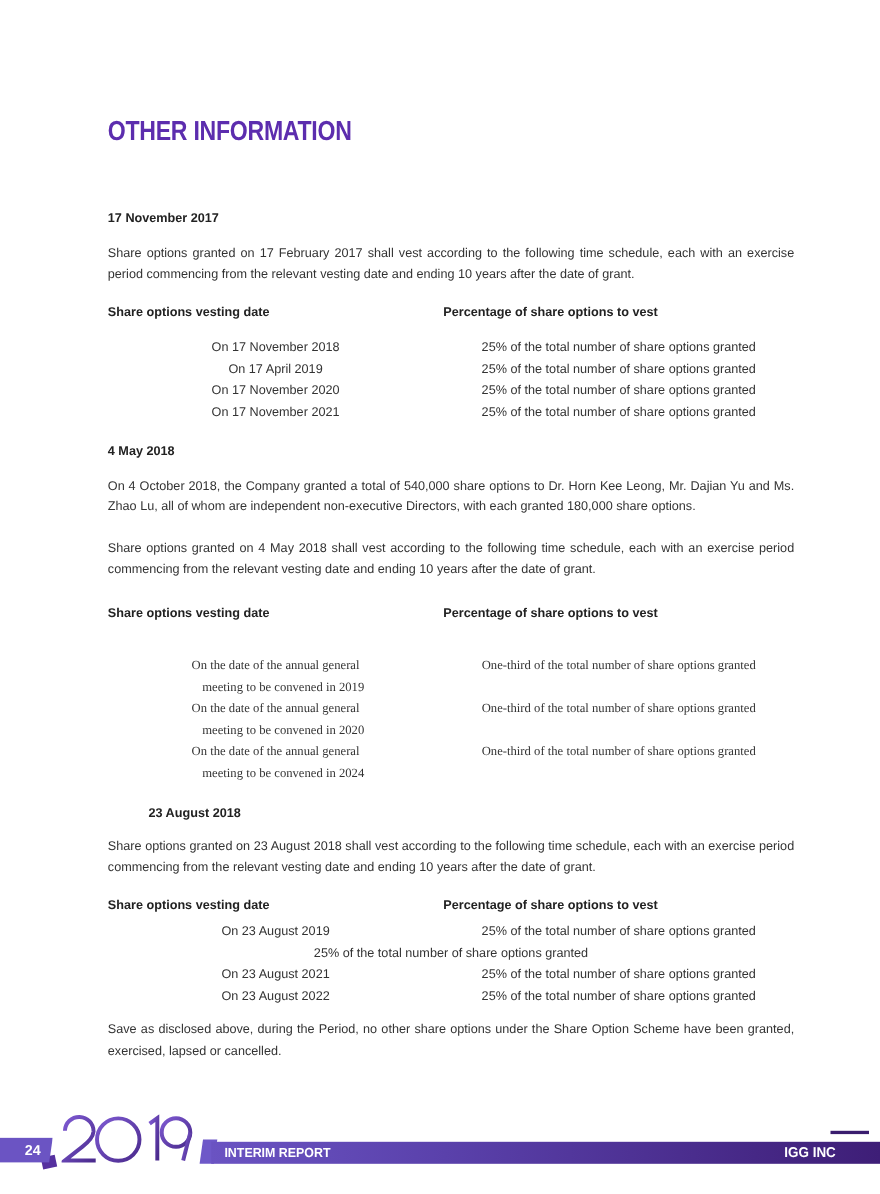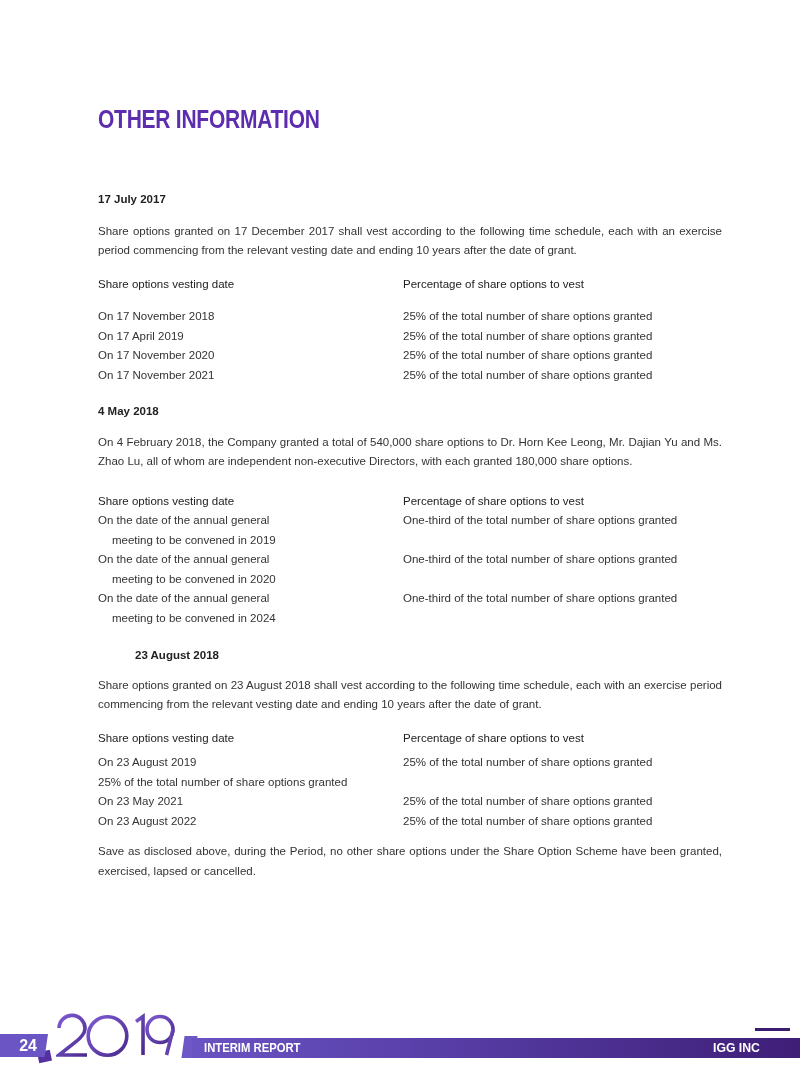--- a/index.html
+++ b/index.html
@@ -8,48 +8,48 @@
     font-family:"Liberation Sans", sans-serif; color:#333333; overflow:hidden;
   }
   .content { margin-left:98px; width:624px; font-size:11.5px; line-height:19.5px; }
   .doc-title {
     margin:107px 0 0 0; font-size:25px; line-height:25px; font-weight:bold;
     color:#5c2dae; transform:scaleX(0.84); transform-origin:left center;
     letter-spacing:-0.3px; white-space:nowrap;
   }
   .sec-heading { font-weight:bold; color:#222222; }
   .para { text-align:justify; color:#333333; }
-  .vtable { width:100%; }
+  .vtable { width:100%;text-align:center; }
   .vrow { display:flex; align-items:flex-start; }
   .vcol1 { flex:0 0 305px; }
   .vcol2 { flex:1 1 auto; }
-  .vhead { font-weight:normal; color:#222222;justify-content:center; }
+  .vhead { font-weight:bold; color:#222222;justify-content:center; }
   .date-line2 { padding-left:14px; }
   
   .mt-s1h  { margin-top:58px; }
   .mt-s1p  { margin-top:12px; }
   .mt-s1th { margin-top:14px; }
   .mt-s1tr { margin-top:13px; }
   .mt-s2h  { margin-top:17px; }
   .mt-s2p1 { margin-top:11px; }
   .mt-s2p2 { margin-top:18px; }
   .mt-s2th { margin-top:20px; }
-  .mt-s2tr { margin-top:0; }
+  .mt-s2tr { margin-top:28px;font-family:Liberation Serif, serif; }
   .mt-s3h  { margin-top:18px;margin-left:37px; }
   .mt-s3p  { margin-top:10px; }
   .mt-s3th { margin-top:14px; }
   .mt-s3tr { margin-top:5px; }
   .mt-close{ margin-top:11px; }
 
   
   .footer { position:absolute; left:0; top:0; width:800px; height:1085px; pointer-events:none; }
   .pageno-block {
     position:absolute; left:0; top:1034px; width:48px; height:23px;
     background:#6b54c3; clip-path:polygon(0 0,100% 0,93% 100%,0 100%);
-    color:#ffffff; font-size:16px; font-weight:bold; line-height:23px;
+    color:#ffffff; font-size:13px; font-weight:bold; line-height:23px;
     text-align:right; padding-right:0; box-sizing:border-box;
   }
   .pageno-block span { display:inline-block; margin-right:11px; }
   .step-a { position:absolute; left:38px; top:1051px; width:13px; height:11px;
             background:#55309f; transform:rotate(-12deg); }
   .year-logo { position:absolute; left:56px; top:1013px; }
   .step-b { position:absolute; left:183px; top:1036px; width:13px; height:22px;
             background:#6e58c8; transform:skewX(-8deg); }
   .footer-bar {
     position:absolute; left:192px; top:1038px; width:608px; height:20px;
@@ -69,22 +69,22 @@
               background:#3a1d6e; }
 </style>
 </head>
 <body>
 
 <div class="page">
   <div class="content">
 
     <h1 class="doc-title">OTHER INFORMATION</h1>
 
-    <div class="sec-heading mt-s1h">17 July 2017</div>
-    <p class="para mt-s1p">Share options granted on 17 December 2017 shall vest according to the following time schedule, each with an exercise period commencing from the relevant vesting date and ending 10 years after the date of grant.</p>
+    <div class="sec-heading mt-s1h">17 November 2017</div>
+    <p class="para mt-s1p">Share options granted on 17 February 2017 shall vest according to the following time schedule, each with an exercise period commencing from the relevant vesting date and ending 10 years after the date of grant.</p>
     <div class="vrow vhead mt-s1th">
       <div class="vcol1">Share options vesting date</div>
       <div class="vcol2">Percentage of share options to vest</div>
     </div>
     <div class="vtable mt-s1tr">
       <div class="vrow">
         <div class="vcol1">On 17 November 2018</div>
         <div class="vcol2">25% of the total number of share options granted</div>
       </div>
       <div class="vrow">
@@ -95,21 +95,22 @@
         <div class="vcol1">On 17 November 2020</div>
         <div class="vcol2">25% of the total number of share options granted</div>
       </div>
       <div class="vrow">
         <div class="vcol1">On 17 November 2021</div>
         <div class="vcol2">25% of the total number of share options granted</div>
       </div>
     </div>
 
     <div class="sec-heading mt-s2h">4 May 2018</div>
-    <p class="para mt-s2p1">On 4 February 2018, the Company granted a total of 540,000 share options to Dr. Horn Kee Leong, Mr. Dajian Yu and Ms. Zhao Lu, all of whom are independent non-executive Directors, with each granted 180,000 share options.</p>
+    <p class="para mt-s2p1">On 4 October 2018, the Company granted a total of 540,000 share options to Dr. Horn Kee Leong, Mr. Dajian Yu and Ms. Zhao Lu, all of whom are independent non-executive Directors, with each granted 180,000 share options.</p>
+    <p class="para mt-s2p2">Share options granted on 4 May 2018 shall vest according to the following time schedule, each with an exercise period commencing from the relevant vesting date and ending 10 years after the date of grant.</p>
     <div class="vrow vhead mt-s2th">
       <div class="vcol1">Share options vesting date</div>
       <div class="vcol2">Percentage of share options to vest</div>
     </div>
     <div class="vtable mt-s2tr">
       <div class="vrow">
         <div class="vcol1">
           <div>On the date of the annual general</div>
           <div class="date-line2">meeting to be convened in 2019</div>
         </div>
@@ -139,21 +140,21 @@
     </div>
     <div class="vtable mt-s3tr">
       <div class="vrow">
         <div class="vcol1">On 23 August 2019</div>
         <div class="vcol2">25% of the total number of share options granted</div>
       </div>
       <div class="vrow">
         <div class="vcol2">25% of the total number of share options granted</div>
       </div>
       <div class="vrow">
-        <div class="vcol1">On 23 May 2021</div>
+        <div class="vcol1">On 23 August 2021</div>
         <div class="vcol2">25% of the total number of share options granted</div>
       </div>
       <div class="vrow">
         <div class="vcol1">On 23 August 2022</div>
         <div class="vcol2">25% of the total number of share options granted</div>
       </div>
     </div>
 
     <p class="para mt-close">Save as disclosed above, during the Period, no other share options under the Share Option Scheme have been granted, exercised, lapsed or cancelled.</p>
   </div>

